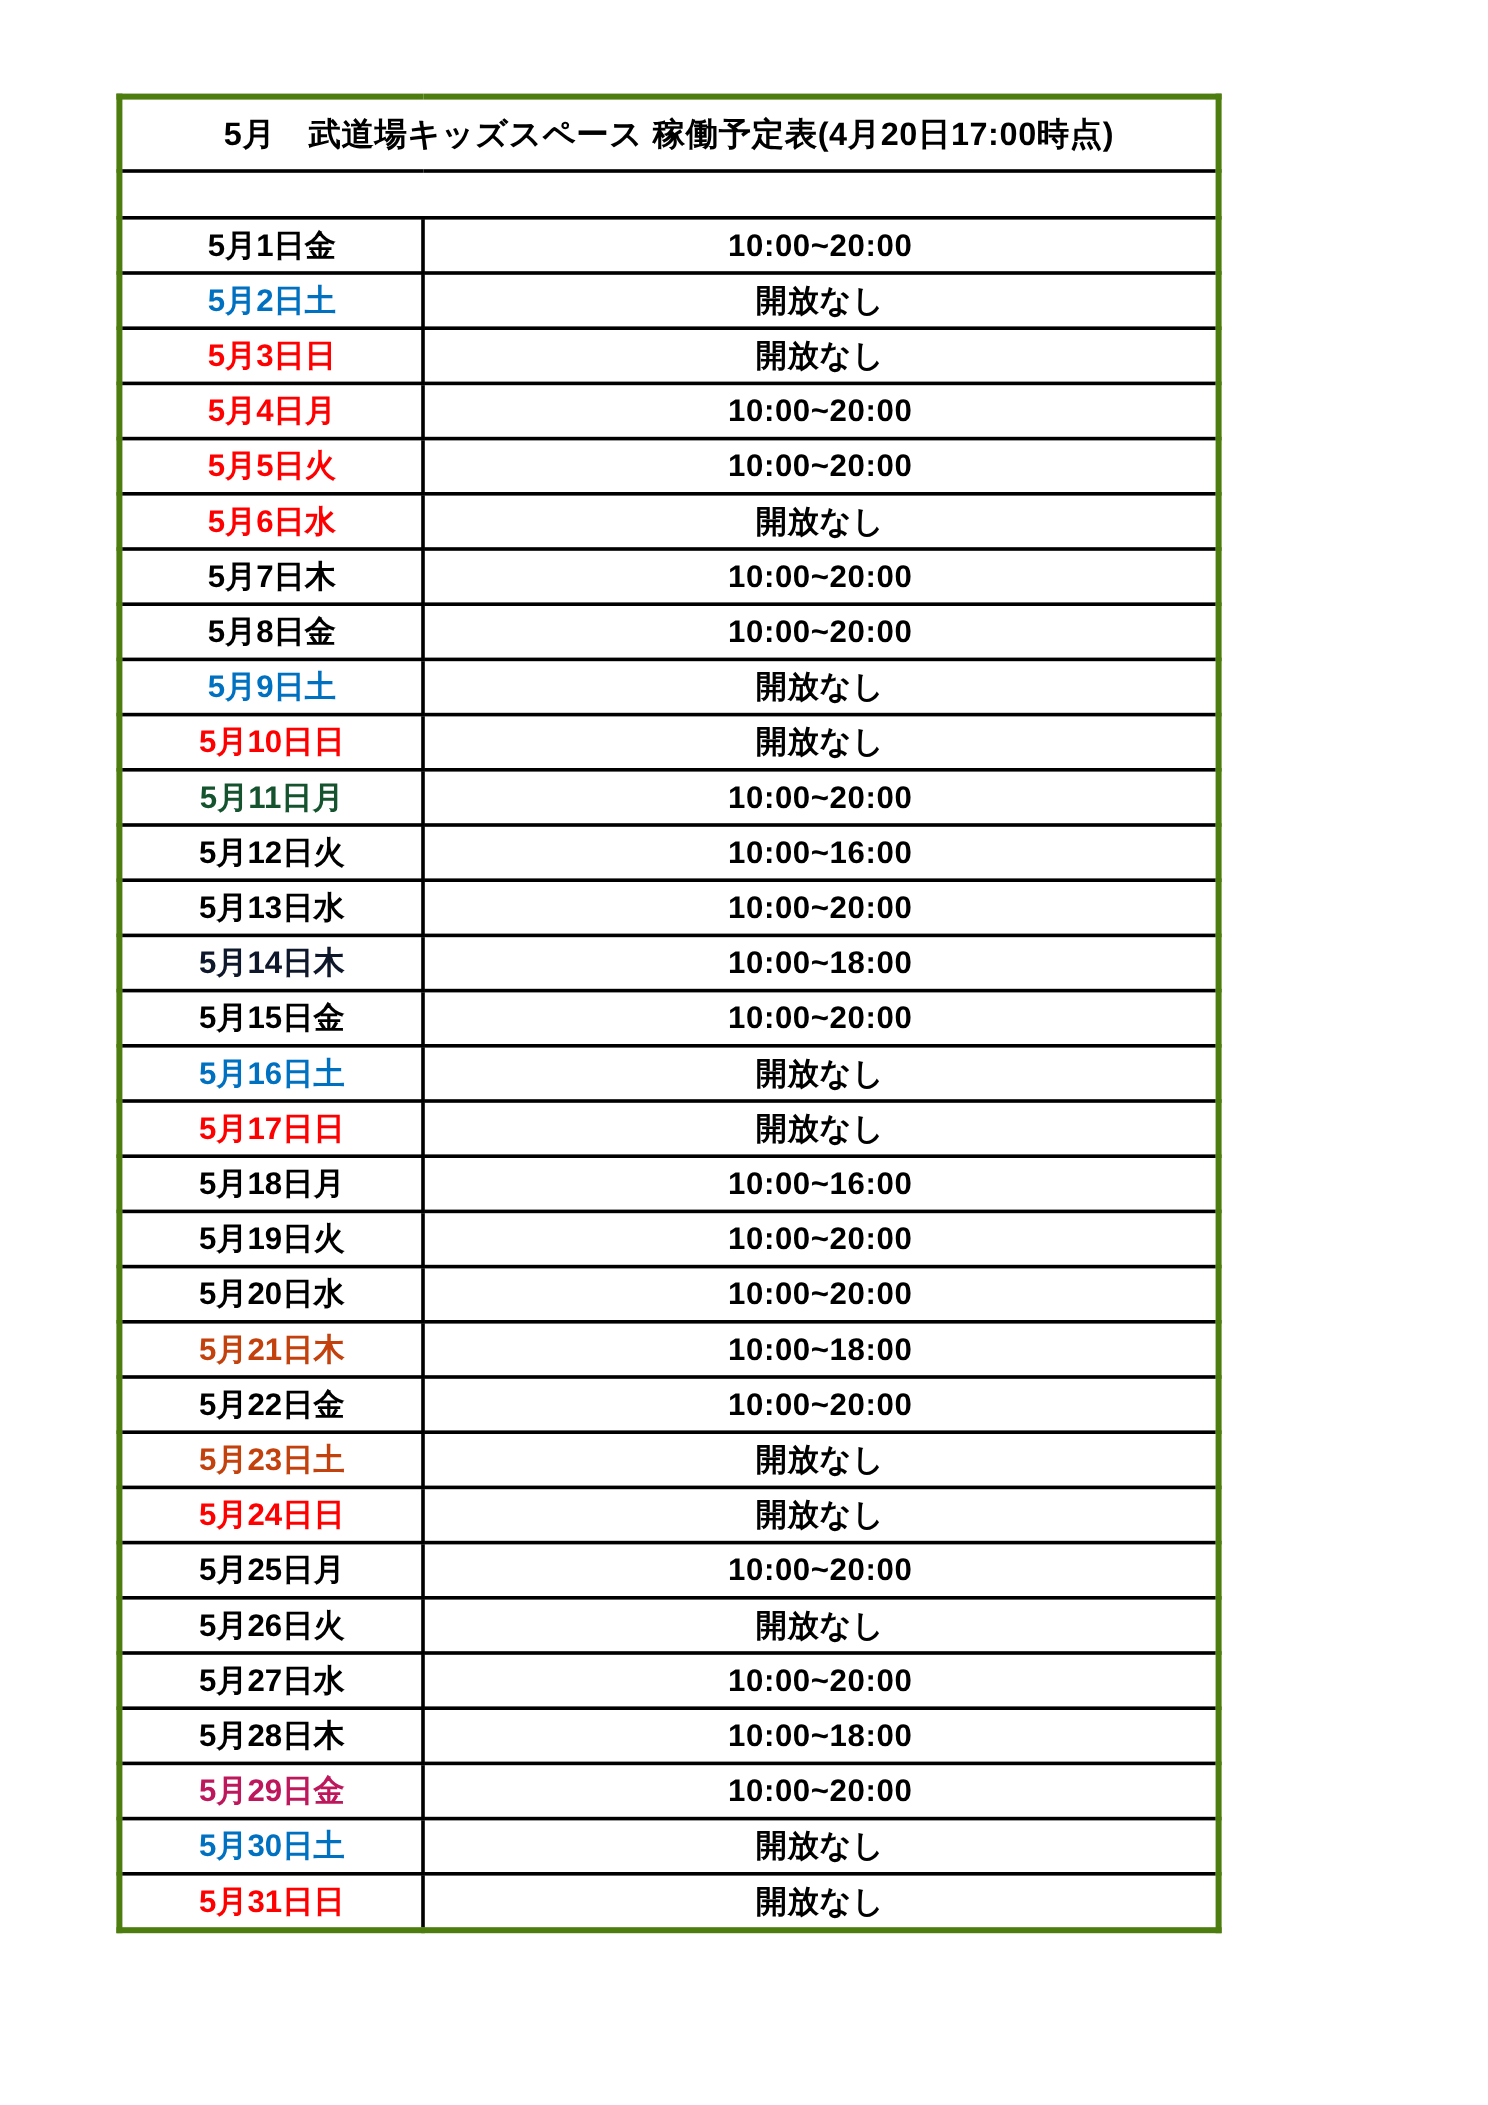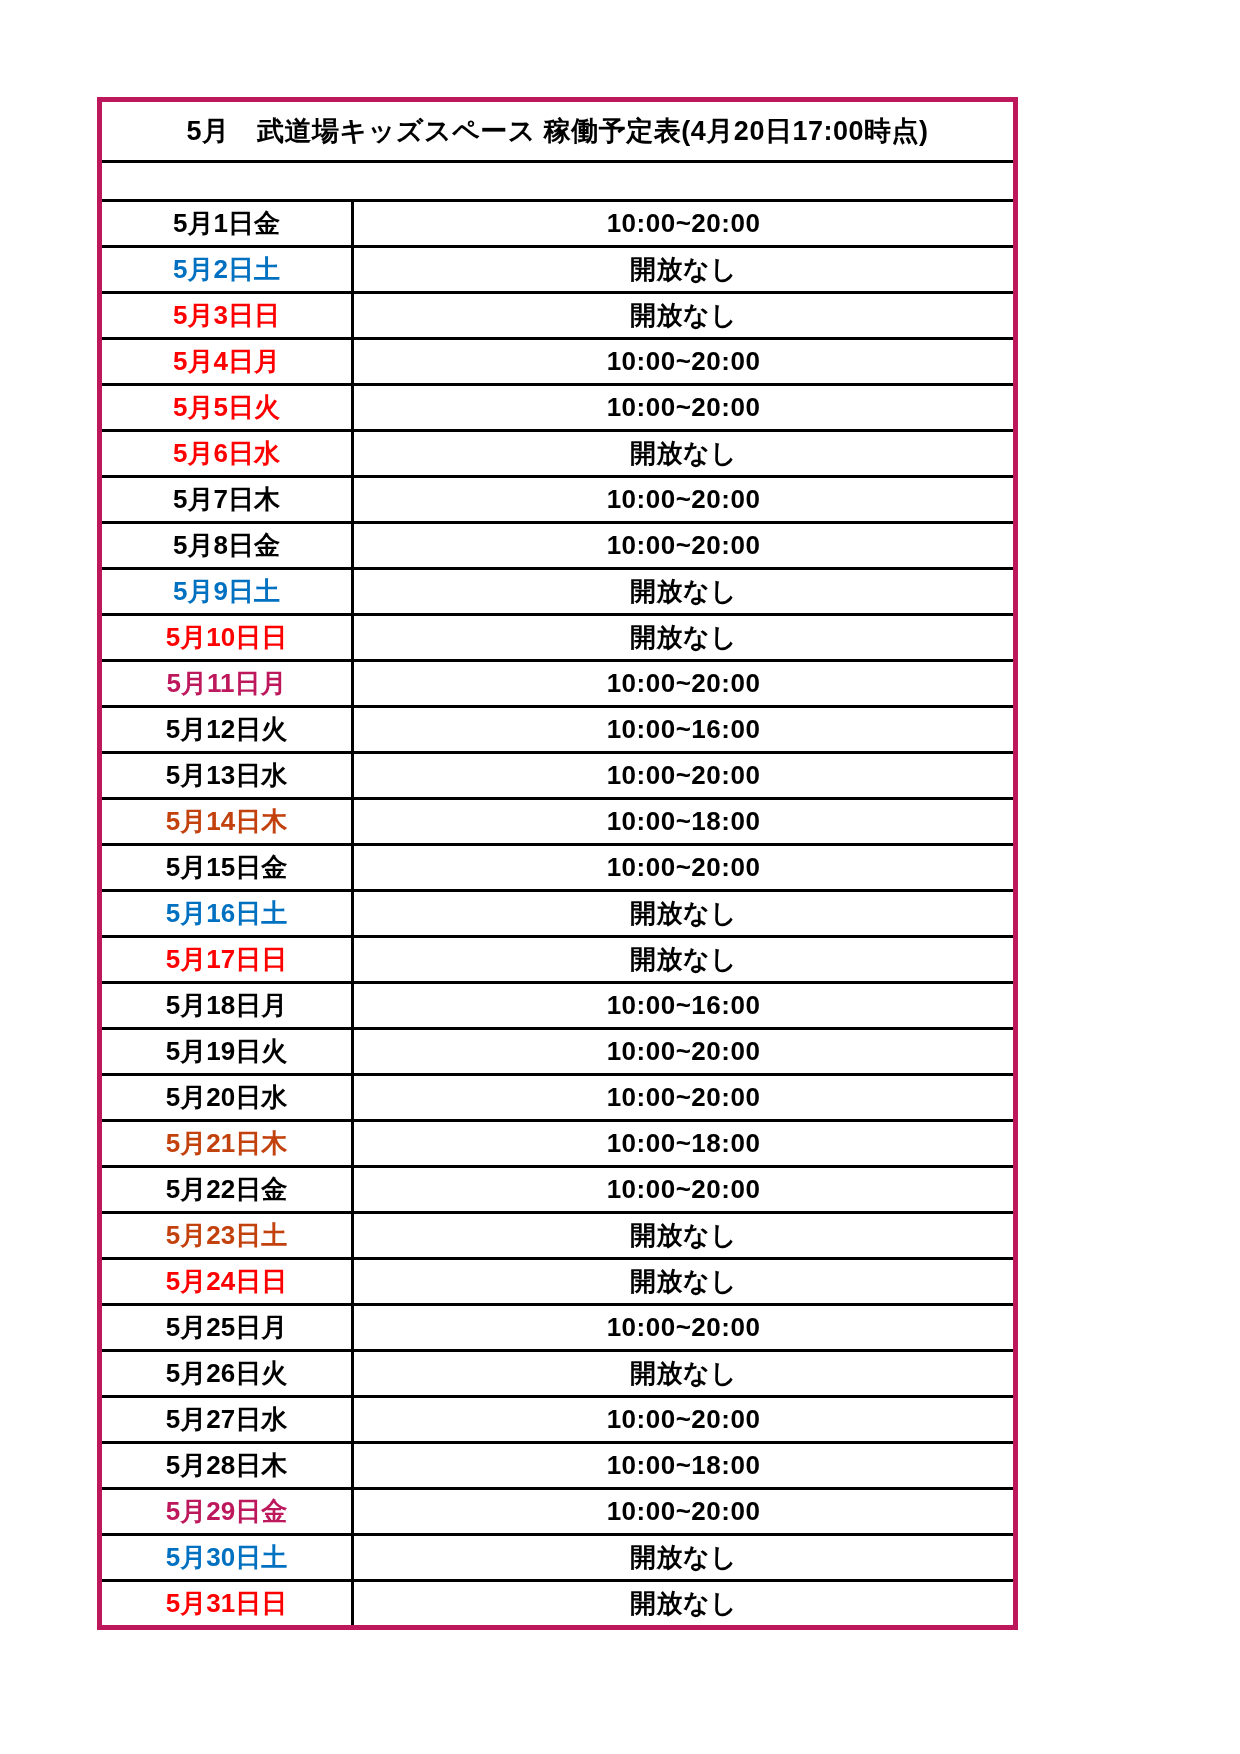--- a/index.html
+++ b/index.html
@@ -25,22 +25,21 @@
     width: 100%;
     table-layout: fixed;
   }
   table.schedule td {
     border: 3px solid #000000;
     padding: 0;
     vertical-align: middle;
   }
   
   table.schedule {
-    border: 5px solid #be185d;
-    margin-top: 19px;
+    border: 5px solid #4d7c0f;
   }
   col.c-date  { width: 253px; }
   col.c-hours { width: 663px; }
 
   td.title-cell {
     height: 58px;
     text-align: center;
     font-size: 27px;
     font-weight: bold;
     letter-spacing: 0.5px;
@@ -179,21 +178,21 @@
     <td class="date-cell" style="color: rgb(255, 0, 0);">
       <span class="date-wrap">
         <span>5月10日</span>
         <span>日</span>
       </span>
     </td>
     <td class="hours-cell">開放なし</td>
   </tr>
 
   <tr>
-    <td class="date-cell" style="color: #be185d;">
+    <td class="date-cell" style="color: #14532d;">
       <span class="date-wrap">
         <span>5月11日</span>
         <span>月</span>
       </span>
     </td>
     <td class="hours-cell">10:00~20:00</td>
   </tr>
 
   <tr>
     <td class="date-cell" style="color: rgb(0, 0, 0);">
@@ -209,21 +208,21 @@
     <td class="date-cell" style="color: rgb(0, 0, 0);">
       <span class="date-wrap">
         <span>5月13日</span>
         <span>水</span>
       </span>
     </td>
     <td class="hours-cell">10:00~20:00</td>
   </tr>
 
   <tr>
-    <td class="date-cell" style="color: #c2410c; text-decoration: underline;">
+    <td class="date-cell" style="color: #0f172a; text-decoration: underline;">
       <span class="date-wrap">
         <span>5月14日</span>
         <span>木</span>
       </span>
     </td>
     <td class="hours-cell">10:00~18:00</td>
   </tr>
 
   <tr>
     <td class="date-cell" style="color: rgb(0, 0, 0);">

